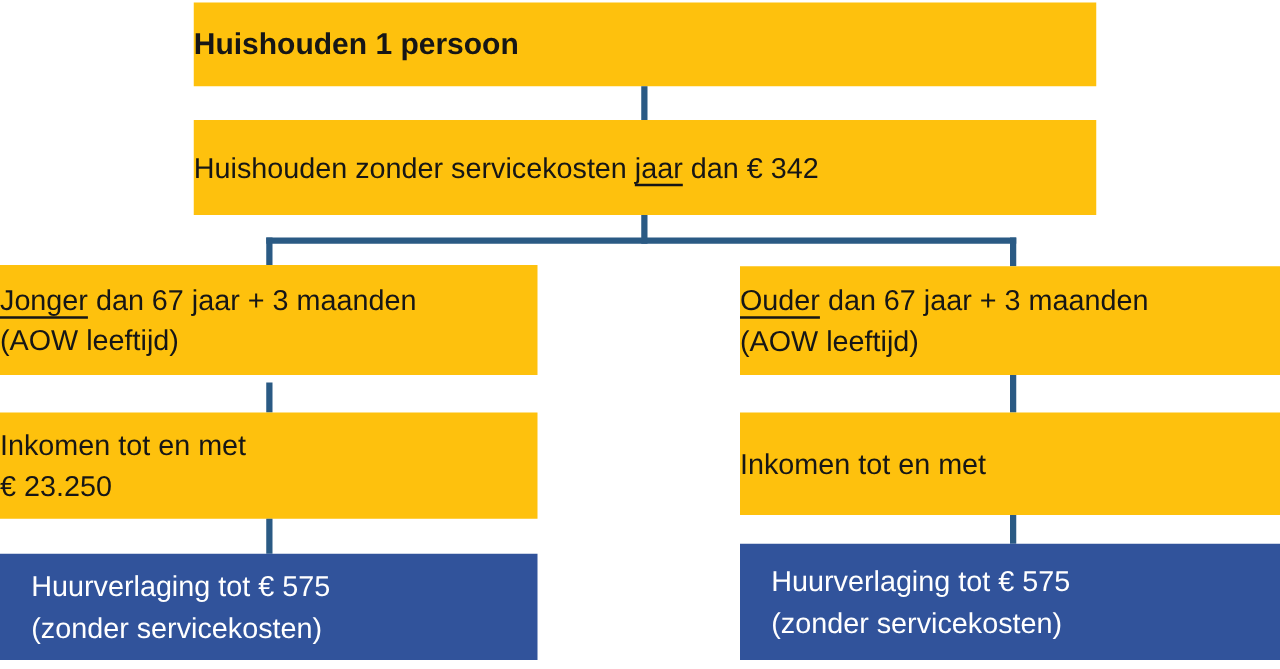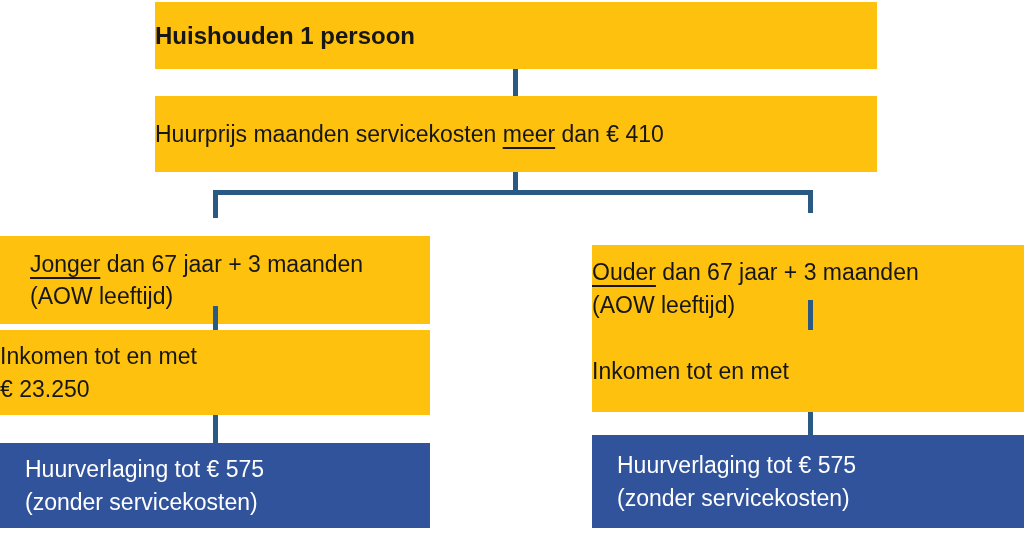--- a/index.html
+++ b/index.html
@@ -46,48 +46,48 @@
 
 <div class="canvas">
 
   <div class="box yellow" style="left:155px; top:2px; width:722px; height:67px;">
     <p class="line title-text">Huishouden 1 persoon</p>
   </div>
 
   <div class="conn" style="left:513px; top:69px; width:5px; height:27px;"></div>
 
   <div class="box yellow" style="left:155px; top:96px; width:722px; height:76px;">
-    <p class="line"><span>Huurprijs maanden servicekosten </span><span class="u">meer</span><span> dan € 410</span></p>
+    <p class="line"><span>Huishouden zonder servicekosten </span><span class="u">jaar</span><span> dan € 342</span></p>
   </div>
 
   <div class="conn" style="left:513px; top:172px; width:5px; height:23px;"></div>
   <div class="conn" style="left:213px; top:190px; width:600px; height:5px;"></div>
   <div class="conn" style="left:213px; top:190px; width:5px; height:28px;"></div>
   <div class="conn" style="left:808px; top:190px; width:5px; height:23px;"></div>
 
-  <div class="box yellow" style="left:0px; top:236px; width:430px; height:88px;padding-left:30px;">
+  <div class="box yellow" style="left:0px; top:212px; width:430px; height:88px;">
     <p class="line"><span class="u">Jonger</span><span> dan 67 jaar + 3 maanden</span></p>
     <p class="line">(AOW leeftijd)</p>
   </div>
 
   <div class="conn" style="left:213px; top:306px; width:5px; height:24px;"></div>
 
   <div class="box yellow" style="left:0px; top:330px; width:430px; height:85px;">
     <p class="line">Inkomen tot en met</p>
     <p class="line">€ 23.250</p>
   </div>
 
   <div class="conn" style="left:213px; top:415px; width:5px; height:28px;"></div>
 
   <div class="box blue" style="left:0px; top:443px; width:430px; height:85px;">
     <p class="line">Huurverlaging tot € 575</p>
     <p class="line">(zonder servicekosten)</p>
   </div>
 
-  <div class="box yellow" style="left:592px; top:213px; width:432px; height:87px;margin-top:32px;">
+  <div class="box yellow" style="left:592px; top:213px; width:432px; height:87px;">
     <p class="line"><span class="u">Ouder</span><span> dan 67 jaar + 3 maanden</span></p>
     <p class="line">(AOW leeftijd)</p>
   </div>
 
   <div class="conn" style="left:808px; top:300px; width:5px; height:30px;"></div>
 
   <div class="box yellow" style="left:592px; top:330px; width:432px; height:82px;">
     <p class="line">Inkomen tot en met</p>
   </div>
 

